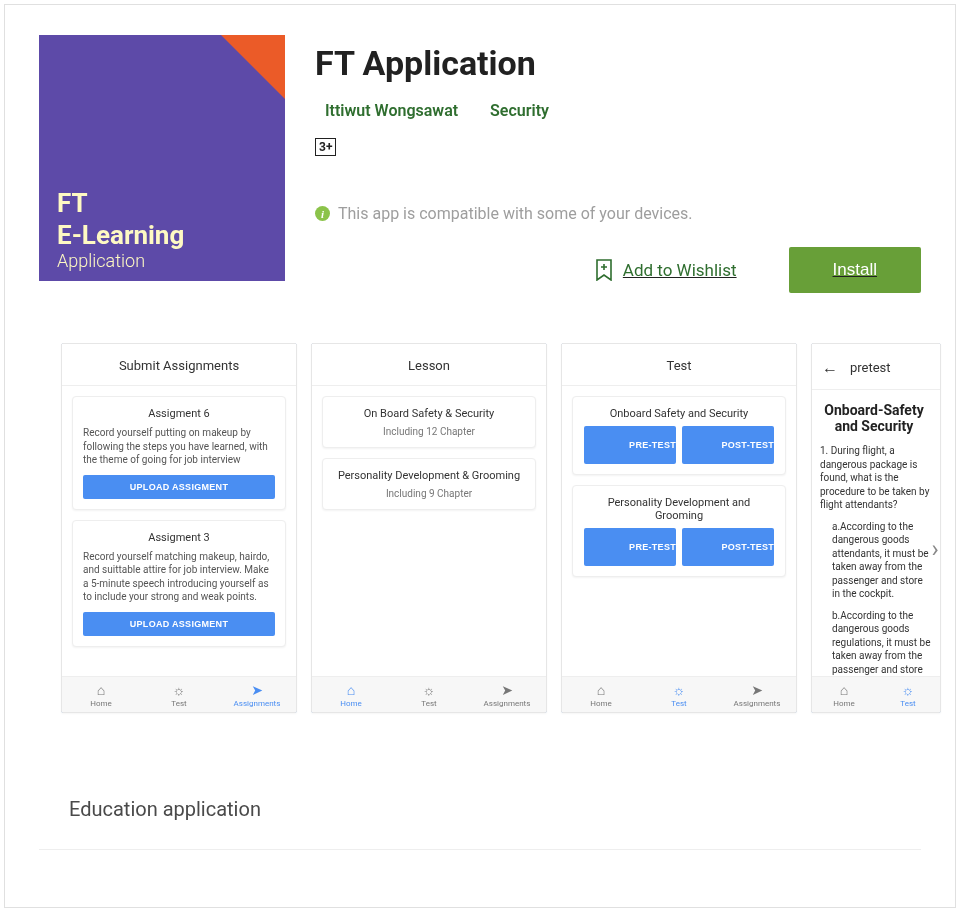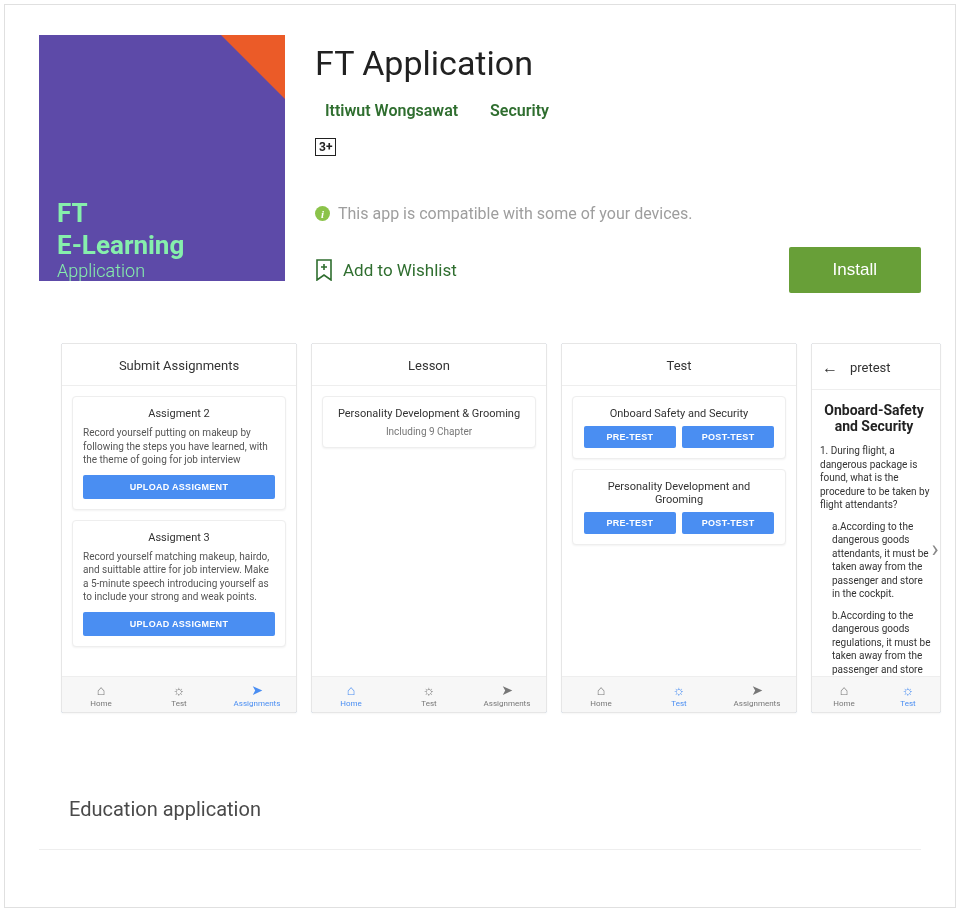--- a/index.html
+++ b/index.html
@@ -3,49 +3,49 @@
 <meta charset="utf-8">
 <style>
 * { box-sizing: border-box; margin: 0; padding: 0; }
 body { font-family: -apple-system, Roboto, Arial, sans-serif; background: #fff; color: #212121; width: 960px; height: 912px; overflow: hidden; position: relative; }
 .page { border: 1px solid #e0e0e0; margin: 4px; padding: 0; height: 904px; position: relative; }
 
 
 .top { display: flex; padding: 30px 34px 20px 34px; gap: 30px; }
 .app-icon { width: 246px; height: 246px; background: #5d4aa8; position: relative; flex-shrink: 0; }
 .app-icon .tri { position: absolute; top: 0; right: 0; width: 0; height: 0; border-left: 64px solid transparent; border-top: 64px solid #eb5b28; }
-.app-icon-text { position: absolute; left: 18px; bottom: 0; color: #86efac; }
+.app-icon-text { position: absolute; left: 18px; bottom: 10px; color: #fef9c3; }
 .app-icon-text .ft { font-size: 26px; font-weight: 700; }
 .app-icon-text .el { font-size: 26px; font-weight: 700; margin-top: 2px; }
 .app-icon-text .ap { font-size: 18px; font-weight: 300; margin-top: 0; }
 
 .meta { flex: 1; padding-top: 8px; }
-.app-title { font-size: 34px; font-weight: 400; color: #212121; margin-bottom: 18px; }
+.app-title { font-size: 34px; font-weight: 700; color: #212121; margin-bottom: 18px; }
 .dev-cat { margin-bottom: 16px; }
 .dev-cat span { color: #2f6e2f; font-size: 16px; font-weight: 600; margin-right: 18px; cursor: pointer; margin-left: 10px; }
 .rating-badge { display: inline-block; border: 1.5px solid #212121; font-size: 12px; font-weight: 700; padding: 1px 3px; }
 .compat { margin-top: 48px; color: #9e9e9e; font-size: 16px; display: flex; align-items: center; gap: 8px; }
 .compat-icon { width: 15px; height: 15px; border-radius: 50%; background: #8bc34a; color: #fff; font-size: 11px; font-weight: 700; display: inline-flex; align-items: center; justify-content: center; font-style: italic; font-family: Georgia, serif; }
-.actions { display: flex; justify-content: space-between; align-items: center; gap: 28px; margin-top: 24px; }
+.actions { display: flex; justify-content: flex-end; align-items: center; gap: 52px; margin-top: 24px; text-decoration: underline; }
 .wishlist { color: #2f6e2f; font-size: 17px; display: flex; align-items: center; gap: 10px; cursor: pointer; }
 .wishlist svg { width: 18px; height: 22px; }
 .install-btn { background: #689f38; color: #fff; border: none; padding: 13px 44px; font-size: 17px; cursor: pointer; border-radius: 2px; }
 
 
 .shots { position: relative; margin: 30px 0 0 0; padding: 0 0 0 56px; display: flex; gap: 14px; overflow: hidden; height: 412px; }
 .shot { width: 236px; height: 370px; border: 1px solid #e6e6e6; background: #3b82f6; border-radius: 2px; display: flex; flex-direction: column; flex-shrink: 0; box-shadow: 0 1px 2px rgba(0,0,0,0.04); }
 .shot-head { text-align: center; font-size: 13px; padding: 14px 0 12px 0; border-bottom: 1px solid #eee; color: #333; background: #fff; }
 .shot-head.withback { display: flex; align-items: center; padding: 14px 10px 12px 10px; gap: 12px; text-align: left; }
 .shot-body { flex: 1; padding: 10px 10px; overflow: hidden; background: #fff; }
 .card { background: #fff; border: 1px solid #eee; border-radius: 4px; padding: 10px 10px; margin-bottom: 10px; box-shadow: 0 1px 2px rgba(0,0,0,0.05); }
 .card-title { text-align: center; font-size: 11px; margin-bottom: 6px; color: #333; }
 .card-desc { font-size: 10px; color: #555; line-height: 1.35; margin-bottom: 8px; }
 .card-sub { text-align: center; font-size: 10px; color: #777; }
 .blue-btn { background: #4a8ef2; color: #fff; border: none; font-size: 9px; font-weight: 600; padding: 7px 0; width: 100%; border-radius: 2px; cursor: pointer; letter-spacing: 0.3px; }
-.blue-btn.sm { width: 48%; font-size: 9px; padding: 6px 0; }
+.blue-btn.sm { width: 48%; font-size: 9px; padding: 14px 0; text-align: right; }
 .btnrow { display: flex; gap: 6px; justify-content: center; }
 .shot-nav { display: flex; border-top: 1px solid #eee; background: #f7f7f7; }
 .nav-item { flex: 1; text-align: center; font-size: 8px; color: #777; padding: 5px 0 4px 0; cursor: pointer; }
 .nav-item.active { color: #4a8ef2; }
 .nav-icon { font-size: 14px; display: block; margin-bottom: 1px; height: 16px; line-height: 16px; }
 .back-arrow { font-size: 16px; color: #333; }
 .shot4 .bigtitle { font-size: 14px; font-weight: 700; color: #222; margin: 6px 4px 10px 0; text-align: center; }
 .shot4 .q { font-size: 10px; color: #333; line-height: 1.35; padding: 0 4px; }
 .shot4 .opt { font-size: 10px; color: #333; line-height: 1.35; padding: 0 4px 0 16px; margin-top: 8px; }
 
@@ -90,40 +90,44 @@
       </div>
     </div>
   </div>
 
   <div class="shots">
 
     <div class="shot">
       <div class="shot-head">Submit Assignments</div>
       <div class="shot-body">
         <div class="card">
-          <div class="card-title">Assigment 2</div>
+          <div class="card-title">Assigment 6</div>
           <div class="card-desc">Record yourself putting on makeup by following the steps you have learned, with the theme of going for job interview</div>
           <button class="blue-btn">UPLOAD ASSIGMENT</button>
         </div>
         <div class="card">
           <div class="card-title">Assigment 3</div>
           <div class="card-desc">Record yourself matching makeup, hairdo, and suittable attire for job interview. Make a 5-minute speech introducing yourself as to include your strong and weak points.</div>
           <button class="blue-btn">UPLOAD ASSIGMENT</button>
         </div>
       </div>
       <div class="shot-nav">
         <div class="nav-item"><span class="nav-icon">⌂</span><span>Home</span></div>
         <div class="nav-item"><span class="nav-icon">☼</span><span>Test</span></div>
         <div class="nav-item active"><span class="nav-icon">➤</span><span>Assignments</span></div>
       </div>
     </div>
 
     <div class="shot">
       <div class="shot-head">Lesson</div>
       <div class="shot-body">
+        <div class="card">
+          <div class="card-title">On Board Safety &amp; Security</div>
+          <div class="card-sub">Including 12 Chapter</div>
+        </div>
         <div class="card">
           <div class="card-title">Personality Development &amp; Grooming</div>
           <div class="card-sub">Including 9 Chapter</div>
         </div>
       </div>
       <div class="shot-nav">
         <div class="nav-item active"><span class="nav-icon">⌂</span><span>Home</span></div>
         <div class="nav-item"><span class="nav-icon">☼</span><span>Test</span></div>
         <div class="nav-item"><span class="nav-icon">➤</span><span>Assignments</span></div>
       </div>

